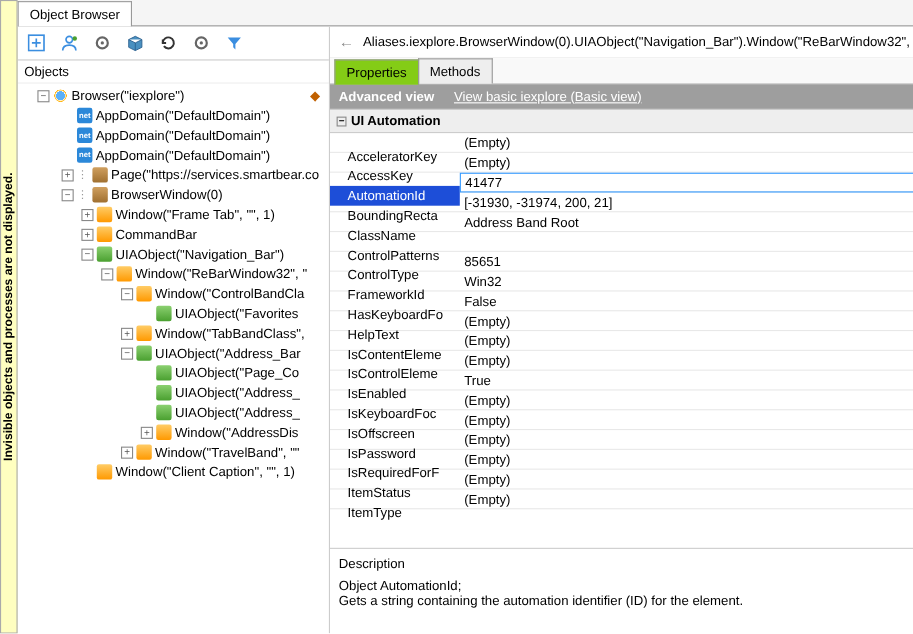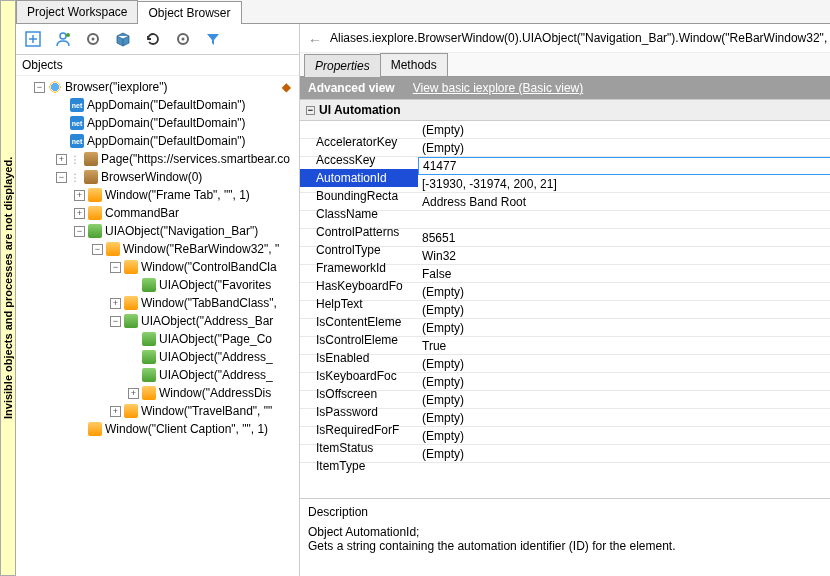--- a/index.html
+++ b/index.html
@@ -24,21 +24,21 @@
 .node-icon { width: 14px; height: 14px; margin-right: 3px; display: inline-flex; align-items:center; justify-content:center; font-size:10px; }
 .node-label { }
 .pin-icon { margin-left: auto; margin-right: 8px; color: #c06000; font-size: 12px; }
 .children { padding-left: 18px; }
 .right-pane { flex: 1; display: flex; flex-direction: column; overflow: hidden; }
 .path-bar { display: flex; align-items: center; padding: 6px 8px; gap: 8px; border-bottom: 1px solid #eee; }
 .back-arrow { color: #888; font-size: 14px; cursor: pointer; }
 .path-text { white-space: nowrap; overflow: hidden; text-overflow: clip; }
 .sub-tabs { display: flex; border-bottom: 1px solid #999; background:#f9f9f9; padding-left:4px; }
 .sub-tabs .tab { padding: 4px 10px; border: 1px solid #999; border-bottom: none; margin-right: -1px; background: #eee; cursor: pointer; font-size:12px; }
-.sub-tabs .tab.active { background: #e5e5e5; position: relative; top: 1px; font-style: italic; }
+.sub-tabs .tab.active { background: #84cc16; position: relative; top: 1px; }
 .adv-bar { background: #9e9e9e; color: #fff; padding: 4px 8px; display: flex; gap: 18px; align-items:center; }
 .adv-bar .title { font-weight: bold; text-align: center; }
 .adv-bar .link { text-decoration: underline; cursor: pointer; }
 .prop-section { flex: 1; overflow: auto; border-top: 1px solid #ccc; }
 .section-header { background: #eee; font-weight: bold; padding: 3px 6px; border-bottom: 1px solid #ccc; display:flex; align-items:center; gap:4px; }
 .prop-row { display: flex; border-bottom: 1px solid #e8e8e8; height: 18px; align-items:center; }
 .prop-row.selected .prop-name { background: #1d4ed8; color: #fff; }
 .prop-row.selected .prop-val-wrap { border: 1px solid #3399ff; height:18px; }
 .prop-name { width: 118px; padding: 2px 4px 2px 16px; overflow: hidden; white-space: nowrap; margin-top: 24px; }
 .prop-val-wrap { flex:1; display:flex; align-items:center; }
@@ -51,21 +51,20 @@
 .ic-green { background:linear-gradient(#8bd070,#4aa030); border-radius:2px; }
 .ic-ie { background:radial-gradient(circle,#5bb0f8 40%,#fff 42%,#ffb000 55%,#fff 58%); border-radius:50%; }
 </style>
 </head>
 <body>
 
 <div class="warning-strip">Invisible objects and processes are not displayed.</div>
 
 <div class="main">
   <div class="tabs">
-    <div class="tab">Project Workspace</div>
     <div class="tab active">Object Browser</div>
   </div>
 
   <div class="body">
     <div class="left-pane">
       <div class="toolbar">
         <div class="tool-btn">
             <svg class="tool-icon" viewBox="0 0 16 16">
               <rect x="1" y="1" width="14" height="14" fill="none" stroke="#3b8ee0" stroke-width="1.5"></rect>
               <path d="M4 8 L12 8 M8 4 L8 12" stroke="#3b8ee0" stroke-width="1.5"></path>

